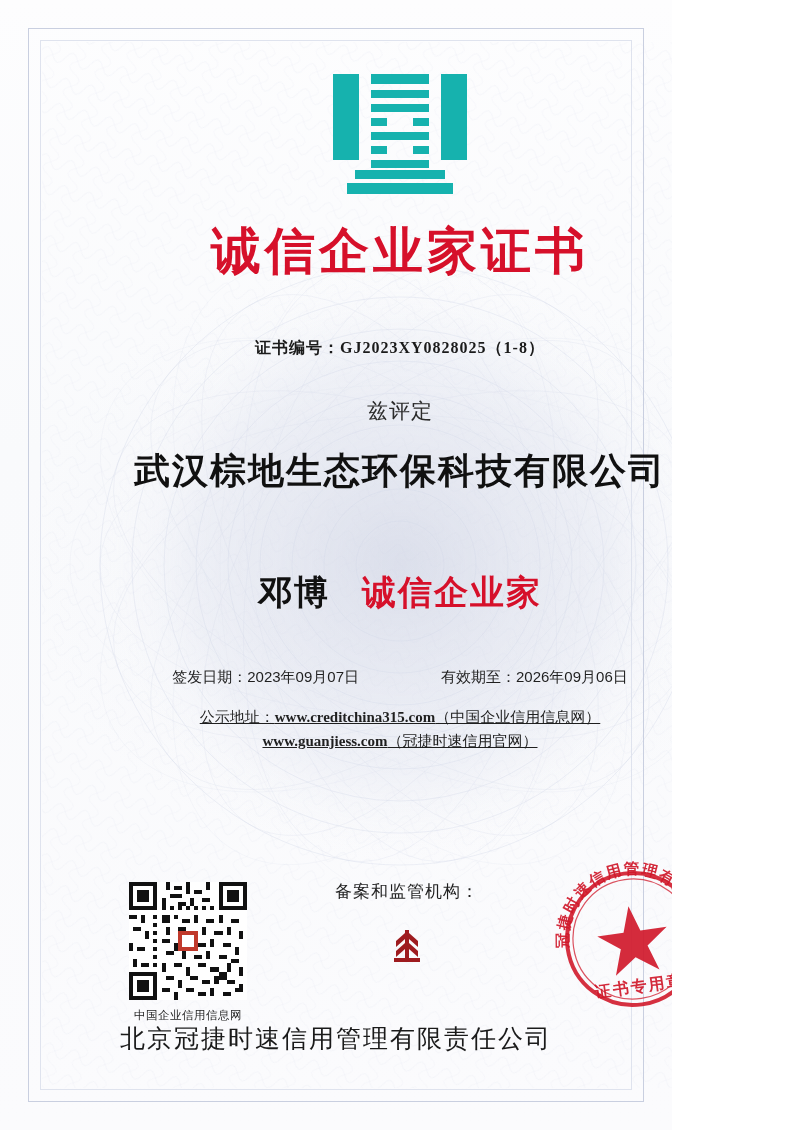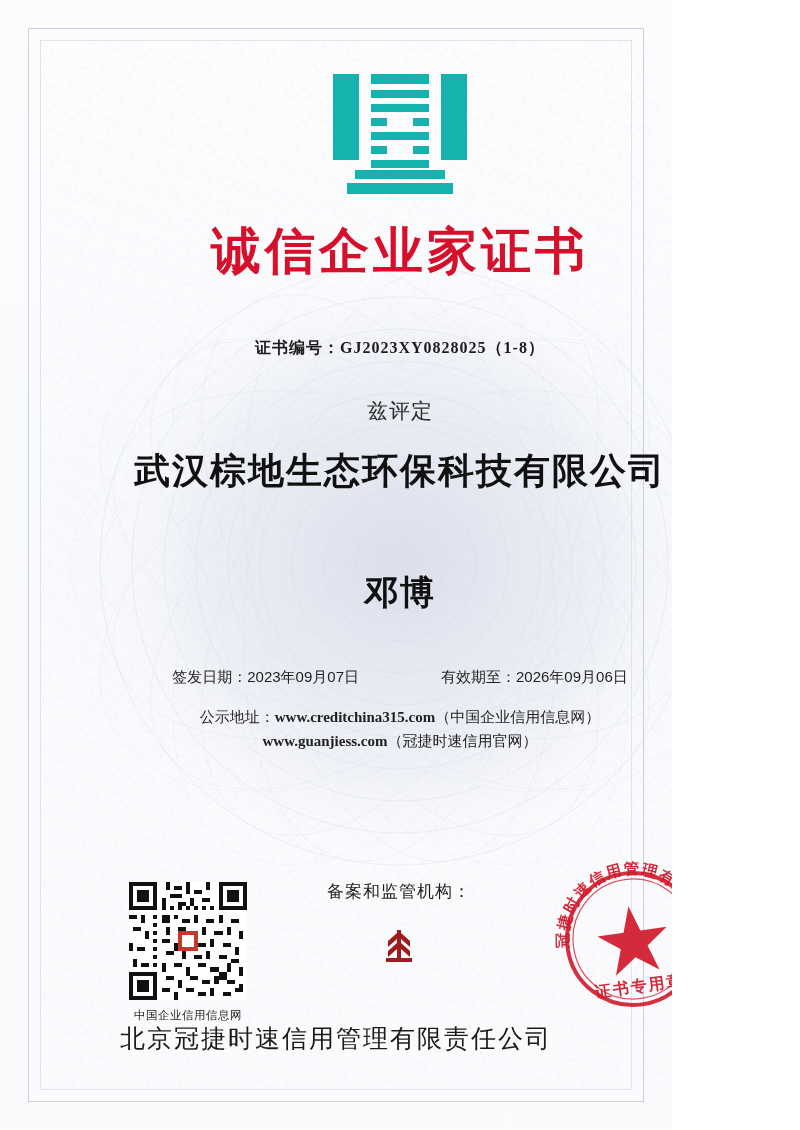--- a/index.html
+++ b/index.html
@@ -141,20 +141,21 @@
     color: #1f1f1f;
   }
 
   .urls {
     margin-top: 18px;
     text-align: center;
     font-family: "Liberation Sans", "DejaVu Sans", sans-serif;
     font-size: 15px;
     color: #1f1f1f;
     line-height: 1.55;
+    text-decoration: underline;
   }
   .urls .u {
     font-family: "Liberation Serif", "DejaVu Serif", serif;
     font-weight: bold;
   }
 
   .bottom-area {
     position: absolute;
     left: 0;
     right: 0;
@@ -182,21 +183,21 @@
     margin-top: 8px;
     font-family: "Liberation Sans", "DejaVu Sans", sans-serif;
     font-size: 11.5px;
     color: #222;
     letter-spacing: 0.5px;
   }
 
   
   .regulator {
     position: absolute;
-    left: 284px;
+    left: 292px;
     top: 18px;
     width: 230px;
     text-align: center;
   }
   .regulator-label {
     font-family: "Liberation Sans", "DejaVu Sans", sans-serif;
     font-size: 17px;
     color: #1f1f1f;
     letter-spacing: 1px;
   }
@@ -325,20 +326,21 @@
 
     <div class="title">诚信企业家证书</div>
 
     <div class="cert-no">证书编号：GJ2023XY0828025（1-8）</div>
 
     <div class="award-line">兹评定</div>
     <div class="company">武汉棕地生态环保科技有限公司</div>
 
     <div class="honor-row">
       <span class="honor-person">邓博</span>
+      <span class="honor-title">诚信企业家</span>
     </div>
 
     <div class="dates">
       <span>签发日期：2023年09月07日</span>
       <span>有效期至：2026年09月06日</span>
     </div>
 
     <div class="urls">
       <div>
         <span>公示地址：</span><span class="u">www.creditchina315.com</span><span>（中国企业信用信息网）</span>

